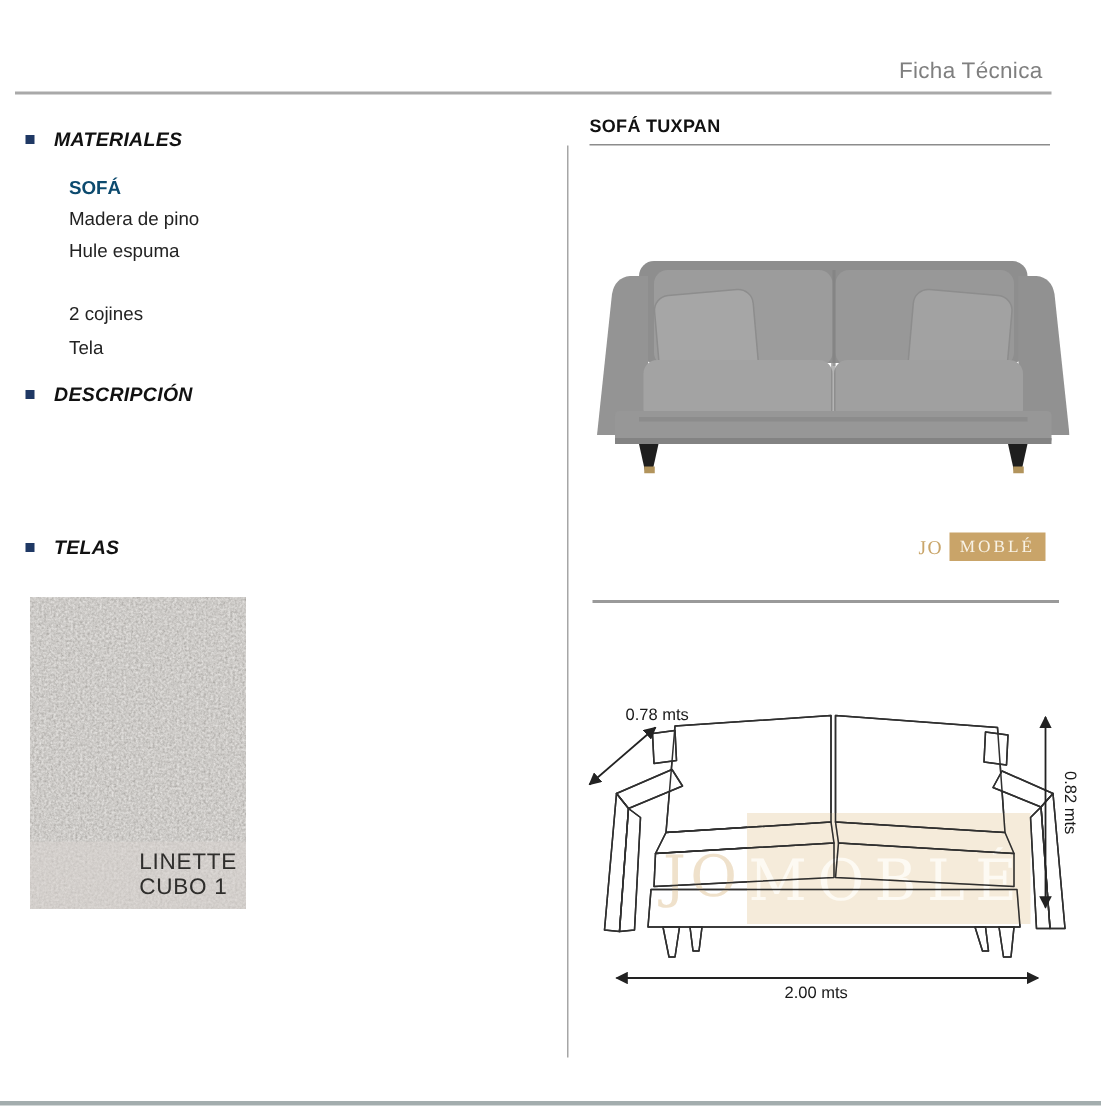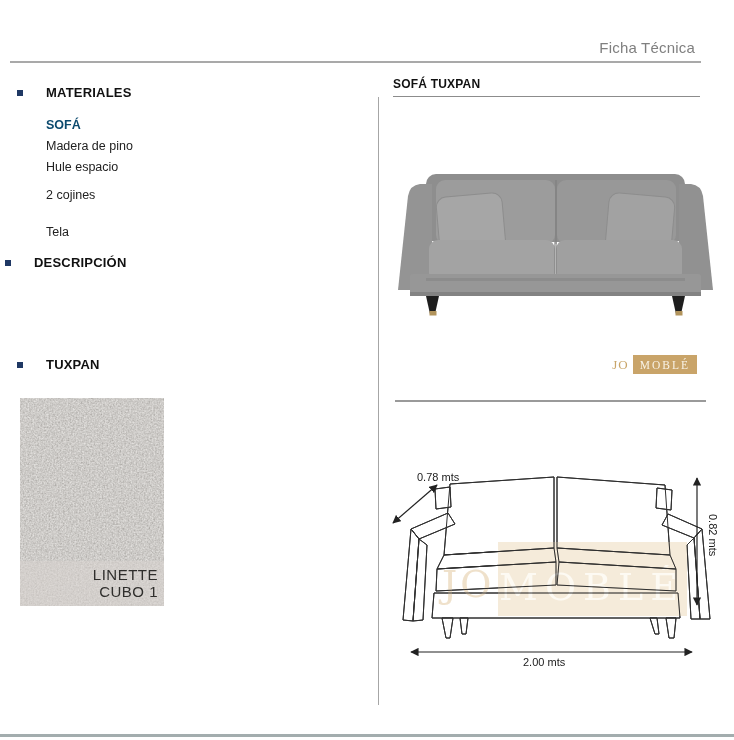--- a/index.html
+++ b/index.html
@@ -9,32 +9,32 @@
   }
   
   .ficha-title{
     position:absolute;top:39px;right:39px;font-size:15px;color:#7f7f7f;letter-spacing:.2px;
   }
   .top-rule{position:absolute;left:10px;top:61px;width:691px;height:2px;background:#a9a9a9;}
   .bottom-rule{position:absolute;left:0;top:734px;width:734px;height:3px;background:#a3adae;}
   .v-divider{position:absolute;left:378px;top:97px;width:1px;height:608px;background:#a6a6a6;}
 
   
-  .section-header{position:absolute;display:flex;align-items:center;gap:23px;}
+  .section-header{position:absolute;display:flex;align-items:center;gap:13px;font-style:italic;}
   .bullet{width:6px;height:6px;background:#1f3864;flex:0 0 auto;}
   .section-header .hdr{font-size:13px;font-weight:bold;color:#111;letter-spacing:.2px;}
   .mat-sub{position:absolute;left:46px;top:118px;font-size:12.5px;font-weight:bold;color:#0c4a6e;}
   .mat-item{position:absolute;left:46px;font-size:12.5px;color:#222;}
   .desc-body{
     position:absolute;left:46px;top:275px;width:318px;font-size:13px;line-height:16.5px;
     color:#333;text-align:justify;
   }
   .swatch{position:absolute;left:20px;top:398px;width:144px;height:208px;}
   .swatch-label{
-    position:absolute;right:6px;bottom:6px;text-align:right;font-size:15px;line-height:17px;
+    position:absolute;right:6px;bottom:6px;font-size:15px;line-height:17px;
     color:#2f2e2c;letter-spacing:.5px;
   }
 
   
   .product-title{position:absolute;left:393px;top:77px;font-size:12px;font-weight:bold;color:#111;letter-spacing:.2px;}
   .product-rule{position:absolute;left:393px;top:96px;width:307px;height:1px;background:#8c8c8c;}
   .photo{position:absolute;left:398px;top:168px;width:315px;height:150px;}
   .brand{position:absolute;top:355px;right:37px;display:flex;align-items:center;gap:4px;
          font-family:"Liberation Serif",serif;}
   .brand-jo{font-size:13px;color:#c9a569;letter-spacing:1px;}
@@ -54,32 +54,32 @@
 
   <div class="ficha-title">Ficha Técnica</div>
   <div class="top-rule"></div>
 
   <div class="section-header" style="left:17px;top:85px;">
     <span class="bullet"></span>
     <span class="hdr">MATERIALES</span>
   </div>
   <div class="mat-sub">SOFÁ</div>
   <div class="mat-item" style="top:139px;">Madera de pino</div>
-  <div class="mat-item" style="top:160px;">Hule espacio</div>
+  <div class="mat-item" style="top:160px;">Hule espuma</div>
   <div class="mat-item" style="top:181px;margin-top:44px;">Tela</div>
-  <div class="mat-item" style="top:188px;text-align:right;">2 cojines</div>
+  <div class="mat-item" style="top:202px;text-align:right;">2 cojines</div>
 
-  <div class="section-header" style="left:5px;top:255px;">
+  <div class="section-header" style="left:17px;top:255px;">
     <span class="bullet"></span>
     <span class="hdr">DESCRIPCIÓN</span>
   </div>
 
   <div class="section-header" style="left:17px;top:357px;">
     <span class="bullet"></span>
-    <span class="hdr">TUXPAN</span>
+    <span class="hdr">TELAS</span>
   </div>
 
   <div class="swatch">
     <svg width="144" height="208">
       <defs>
         <filter id="fabricNoise" x="0" y="0" width="100%" height="100%">
           <feTurbulence type="fractalNoise" baseFrequency="0.62" numOctaves="4" seed="7"></feTurbulence>
           <feColorMatrix type="saturate" values="0"></feColorMatrix>
           <feComponentTransfer>
             <feFuncR type="linear" slope="0.62" intercept="0.30"></feFuncR>

